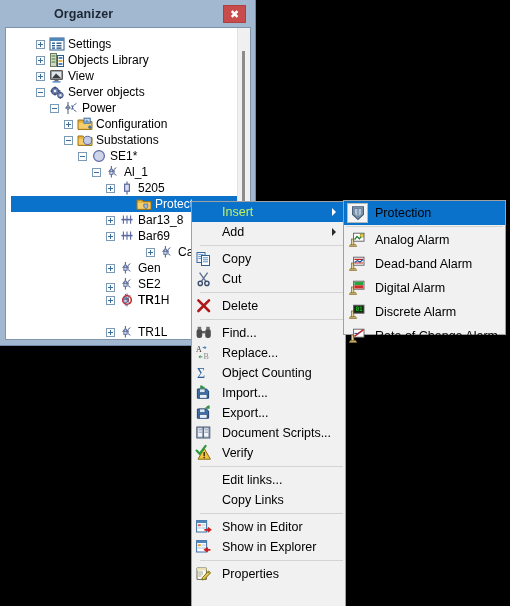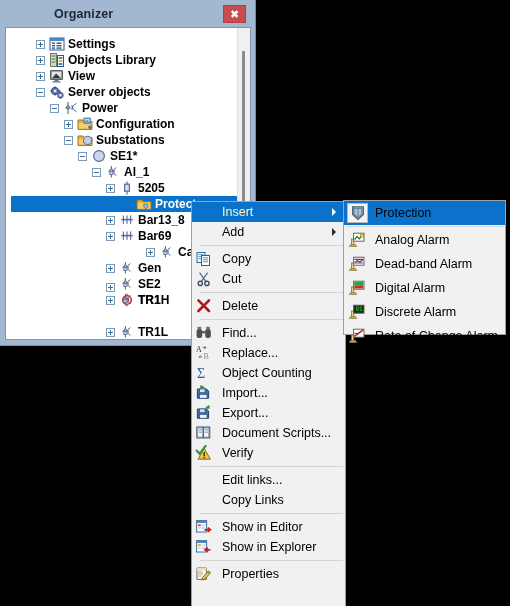--- a/index.html
+++ b/index.html
@@ -60,21 +60,21 @@
     background:#8c8c8c;
   }
 
   .trow {
     position:absolute; left:0; height:16px; width:232px;
     display:flex; align-items:center;
     white-space:nowrap;
   }
   .trow.sel { background:#0a72ca; left:5px; width:227px; }
   .trow.sel .tlabel { color:#ffffff; }
-  .tlabel { color:#000000; font-size:12px; line-height:16px;font-weight:bold; }
+  .tlabel { color:#000000; font-size:12px; line-height:16px; }
 
   .expander {
     width:9px; height:9px; border:1px solid #7a9ab5;
     background:#fdfdfd; position:relative;
     display:inline-block; flex:0 0 auto; cursor:pointer;
   }
   .expander::before {
     content:""; position:absolute; left:1px; top:3px;
     width:5px; height:1px; background:#3c6e9a;
   }
@@ -92,21 +92,21 @@
     background:#f1f1f1;
     border:1px solid #a0a0a0;
     border-bottom:none;
     z-index:20;
   }
   .mitem {
     position:relative; height:20px; display:flex; align-items:center;
     cursor:pointer; padding-left:3px;
   }
   .mitem.hl { background:#0a72ca; }
-  .mitem.hl .mlabel { color:#fef9c3; }
+  .mitem.hl .mlabel { color:#bef264; }
   .micon { width:22px; height:18px; flex:0 0 auto; position:relative; margin-right:5px; }
   .mlabel { color:#000000; font-size:12.5px; line-height:20px; white-space:nowrap; }
   .marrow {
     position:absolute; right:9px; top:6px;
     width:0; height:0; border-left:4px solid #2a2a2a;
     border-top:4px solid transparent; border-bottom:4px solid transparent;
   }
   .mitem.hl .marrow { border-left-color:#ffffff; }
   .msep { height:1px; margin:3px 2px 3px 8px; background:#d3d3d3; }
 

